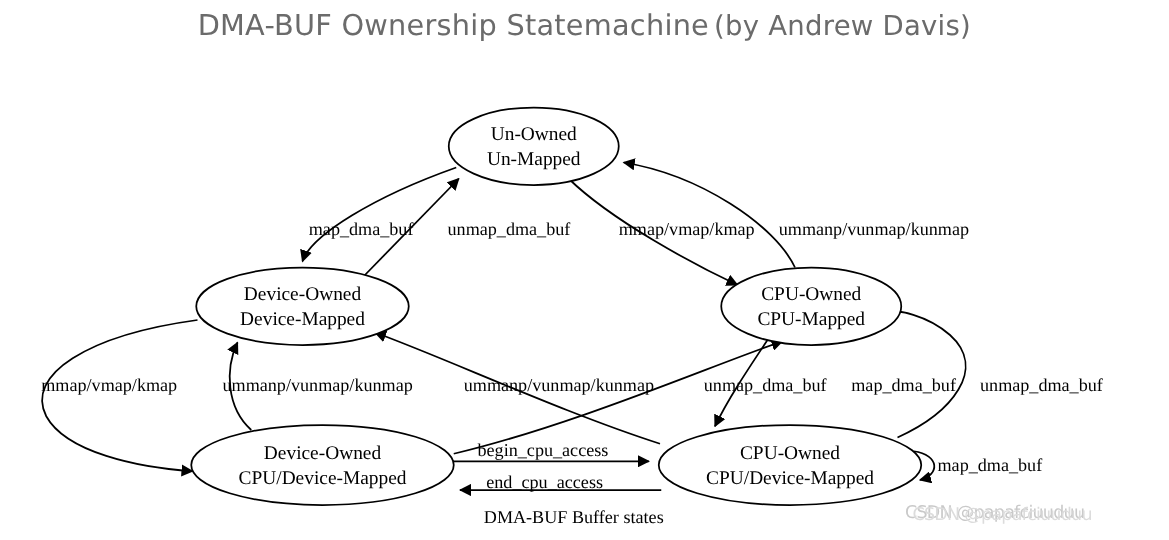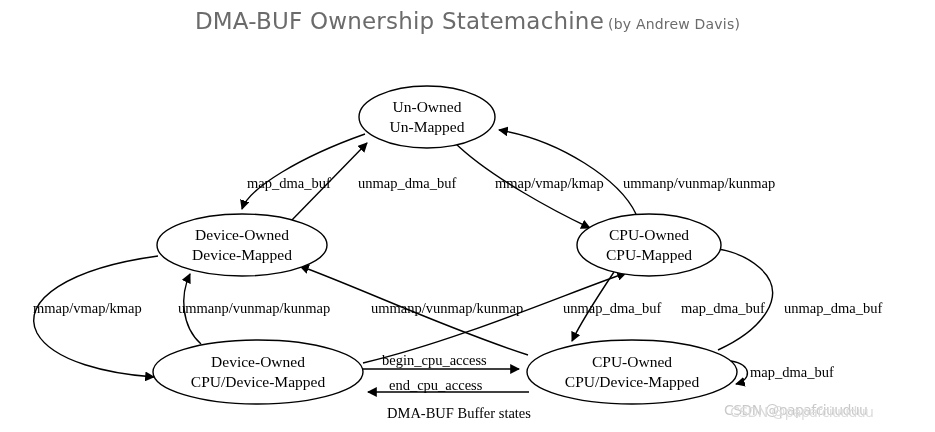--- a/index.html
+++ b/index.html
@@ -30,21 +30,21 @@
   }
   .title-main {
     font-family: "DejaVu Sans", "Liberation Sans", sans-serif;
     font-size: 23px;
     font-weight: 400;
     color: #6b6b6b;
     letter-spacing: 0.2px;
   }
   .title-sub {
     font-family: "DejaVu Sans", "Liberation Sans", sans-serif;
-    font-size: 14px;
+    font-size: 22px;
     font-weight: 400;
     color: #6b6b6b;
     letter-spacing: 0.2px;
   }
   svg.diagram {
     position: absolute;
     left: 0;
     top: 0;
     width: 935px;
     height: 432px;

